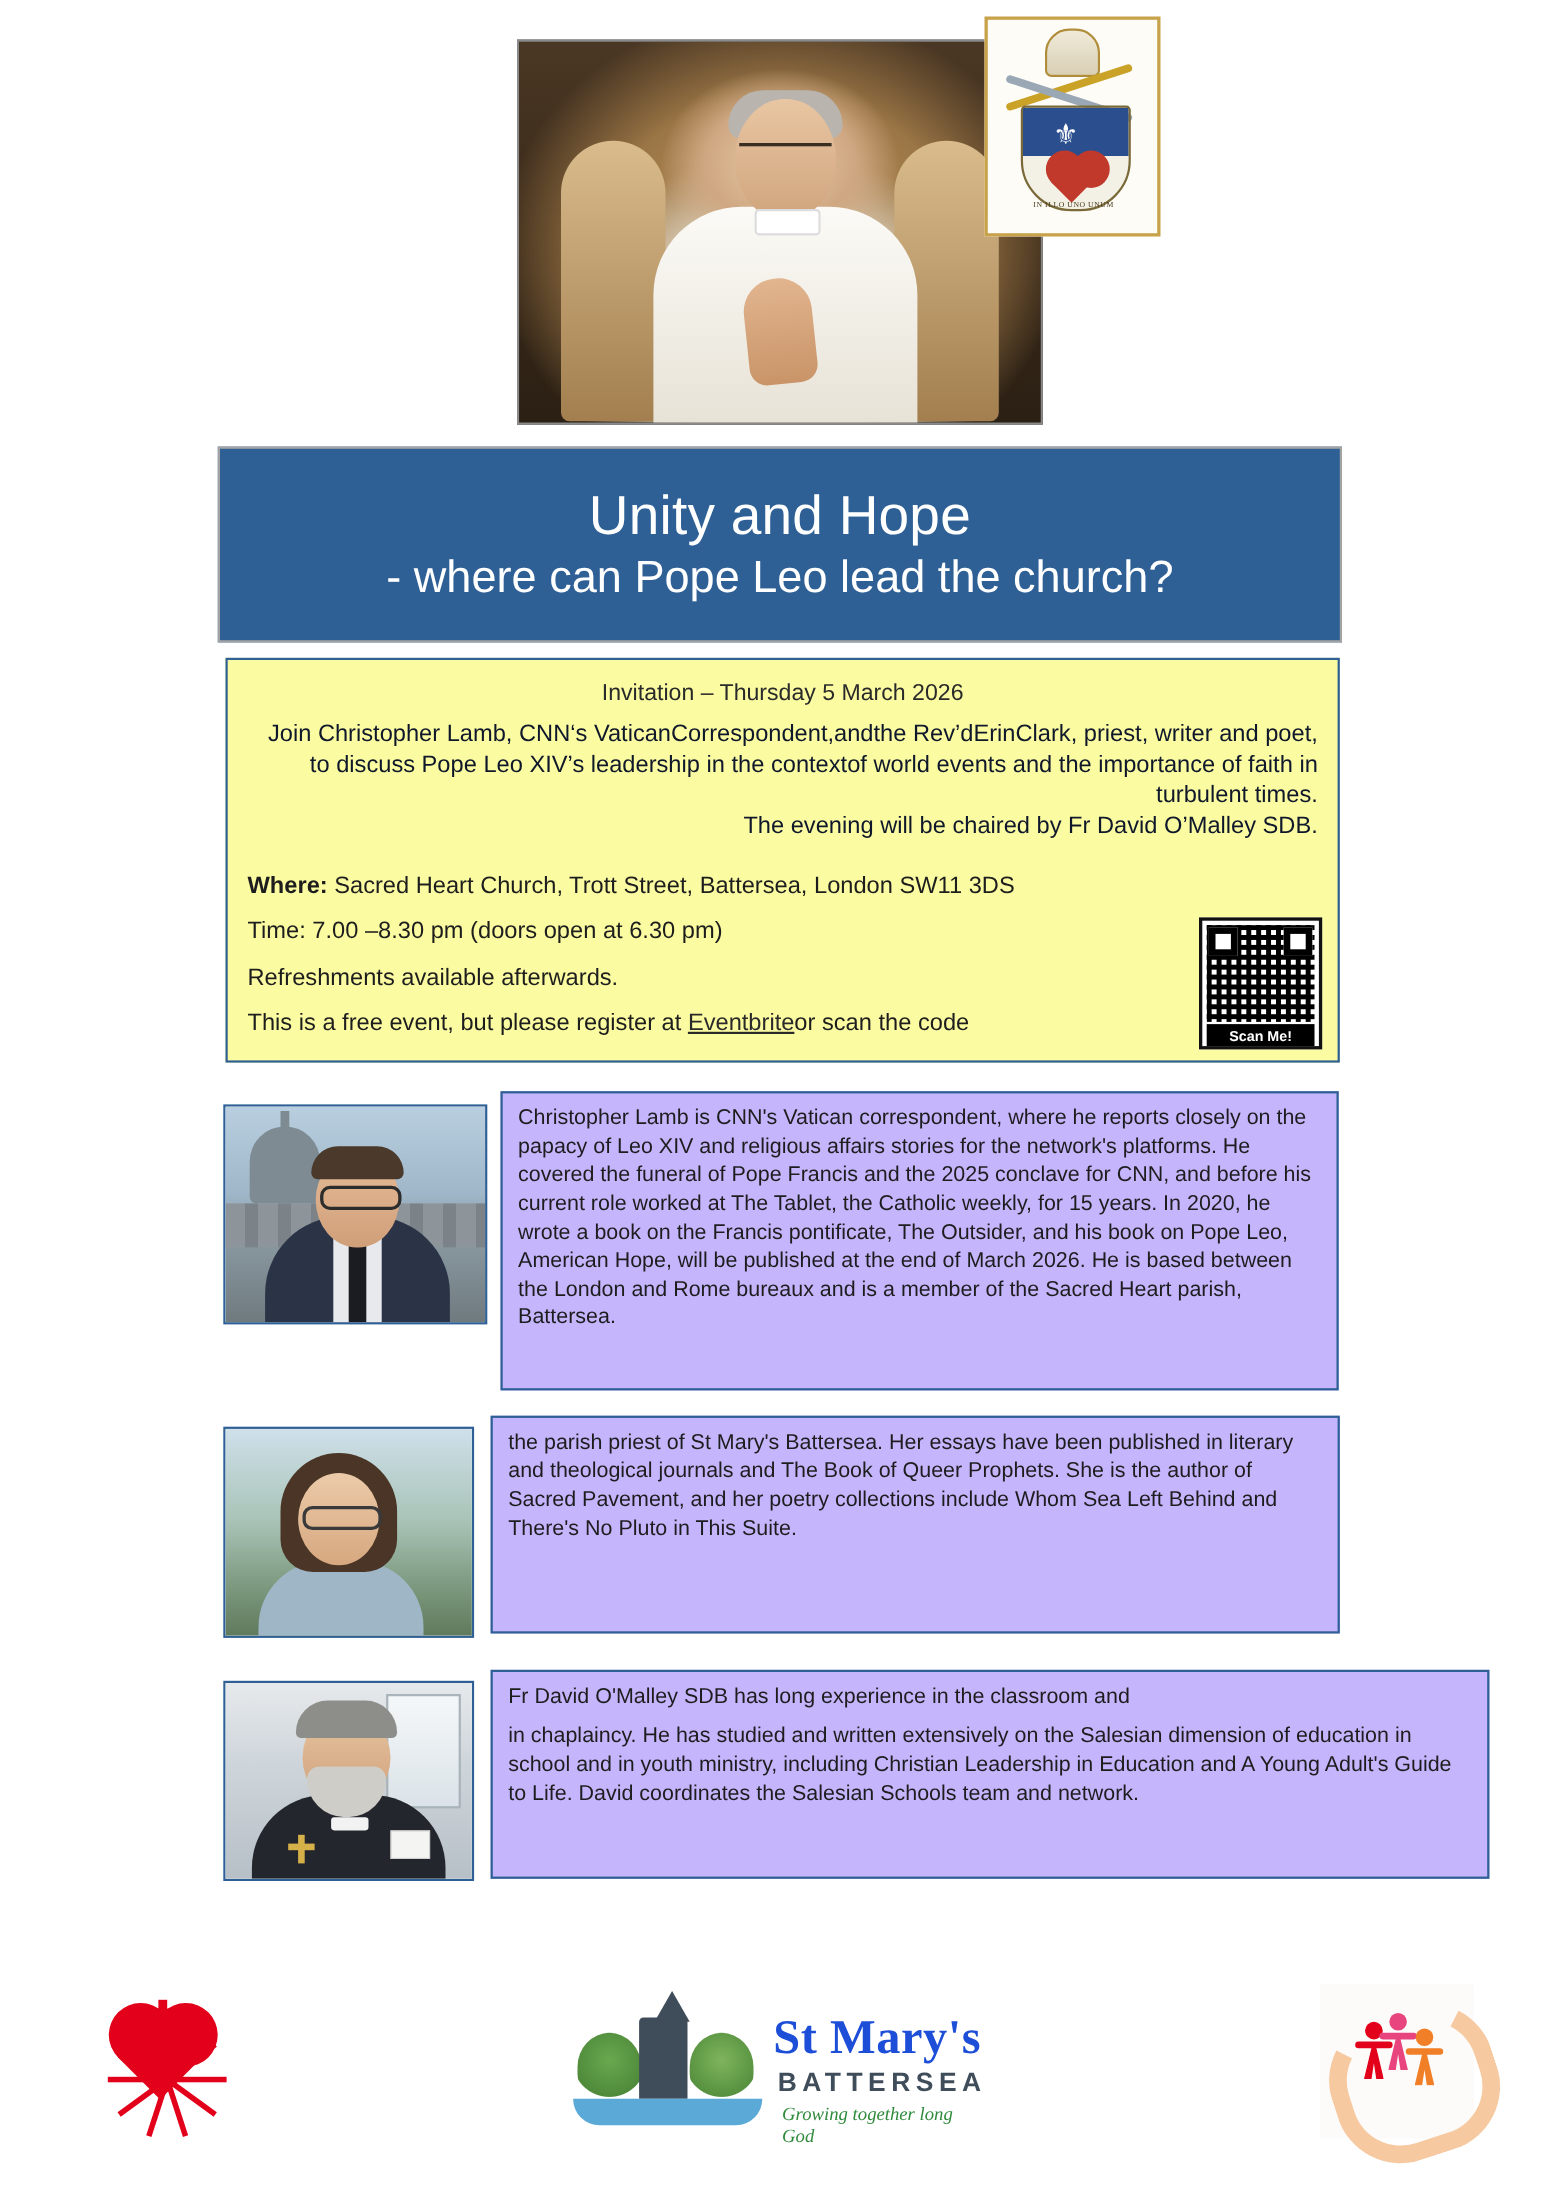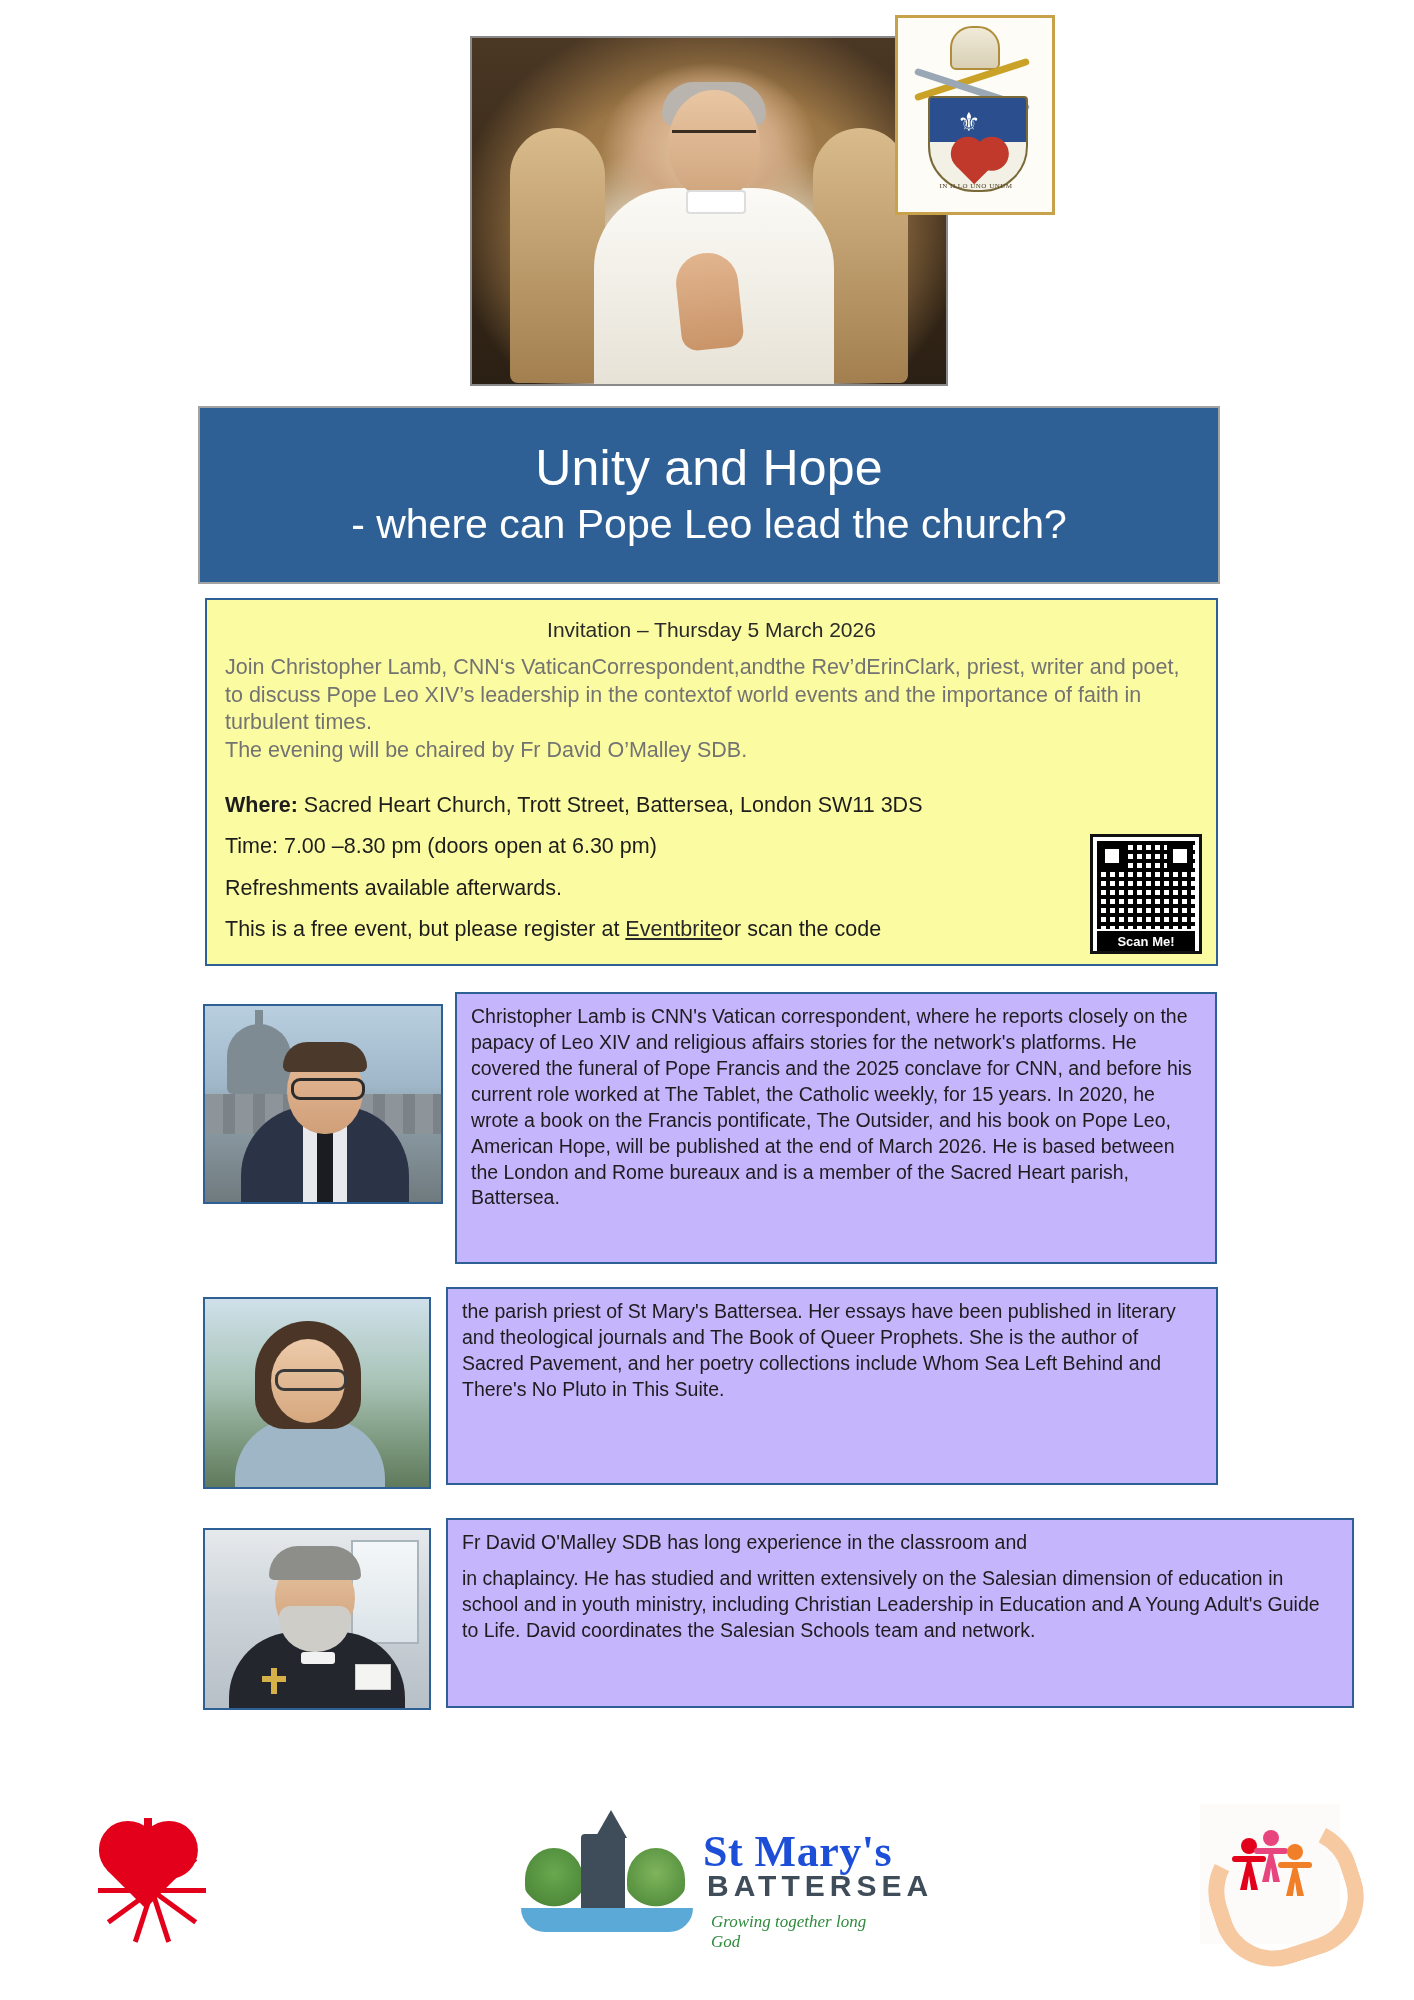--- a/index.html
+++ b/index.html
@@ -204,24 +204,24 @@
     box-sizing: border-box;
     padding: 14px 18px 12px 18px;
   }
   .inv-line {
     text-align: center;
     font-size: 21px;
     color: #2a2a2a;
     margin: 4px 0 12px 0;
   }
   .inv-body {
-    text-align: left;
+    text-align: right;
     font-size: 21.5px;
     line-height: 1.28;
-    color: #737373;
+    color: #0f172a;
     margin-bottom: 25px;
   }
   .detail-line {
     font-size: 21.5px;
     line-height: 1.5;
     margin: 9px 0;
     color: #1d1d1d;
   }
   .detail-line b { font-weight: 700; }
   .link {
@@ -451,22 +451,22 @@
   .sm-water {
     position: absolute; left: 6px; bottom: 18px; width: 172px; height: 24px;
     background: #5aa9d6; border-radius: 0 0 40px 40px;
   }
   .sm-title {
     position: absolute; left: 188px; top: 26px;
     font-family: "Liberation Serif", serif;
     font-size: 44px; color: #1d4ed8; font-weight: 700; letter-spacing: 0.5px;
   }
   .sm-sub {
-    position: absolute; left: 192px; top: 69px;
-    font-size: 30px; letter-spacing: 5px; color: #3f4d5a; font-weight: 700;
+    position: absolute; left: 192px; top: 80px;
+    font-size: 24px; letter-spacing: 5px; color: #3f4d5a; font-weight: 700;
   }
   .sm-tag {
     position: absolute; left: 196px; top: 112px;
     font-family: "Liberation Serif", serif;
     font-style: italic; font-size: 17px; color: #2f8a3c;
   }
 
   .logo-salesian {
     position: absolute; left: 1200px; top: 14px; width: 140px; height: 140px;
     background: #fdfbf9;

